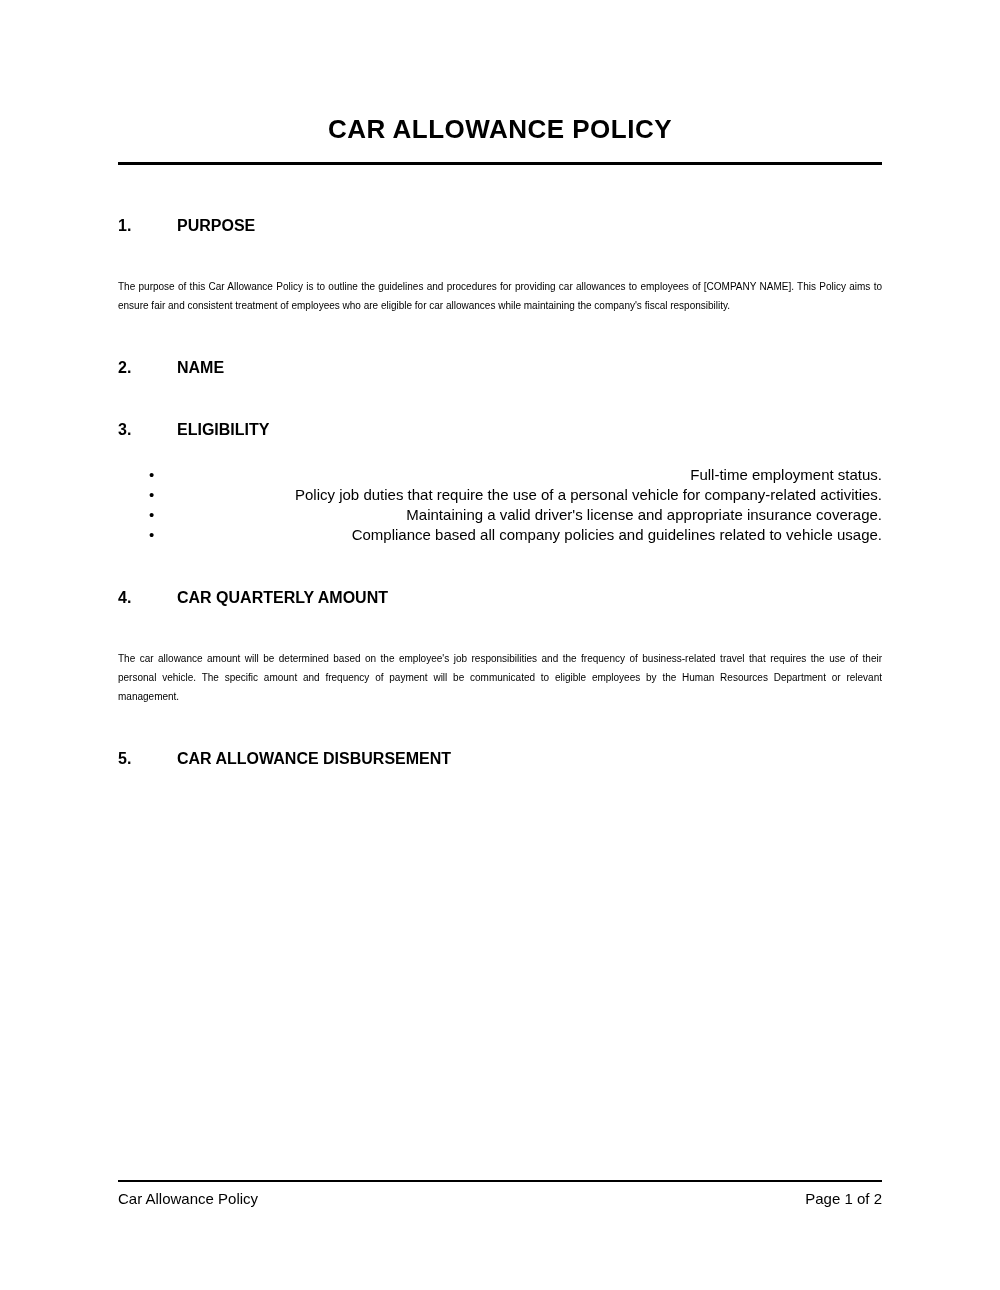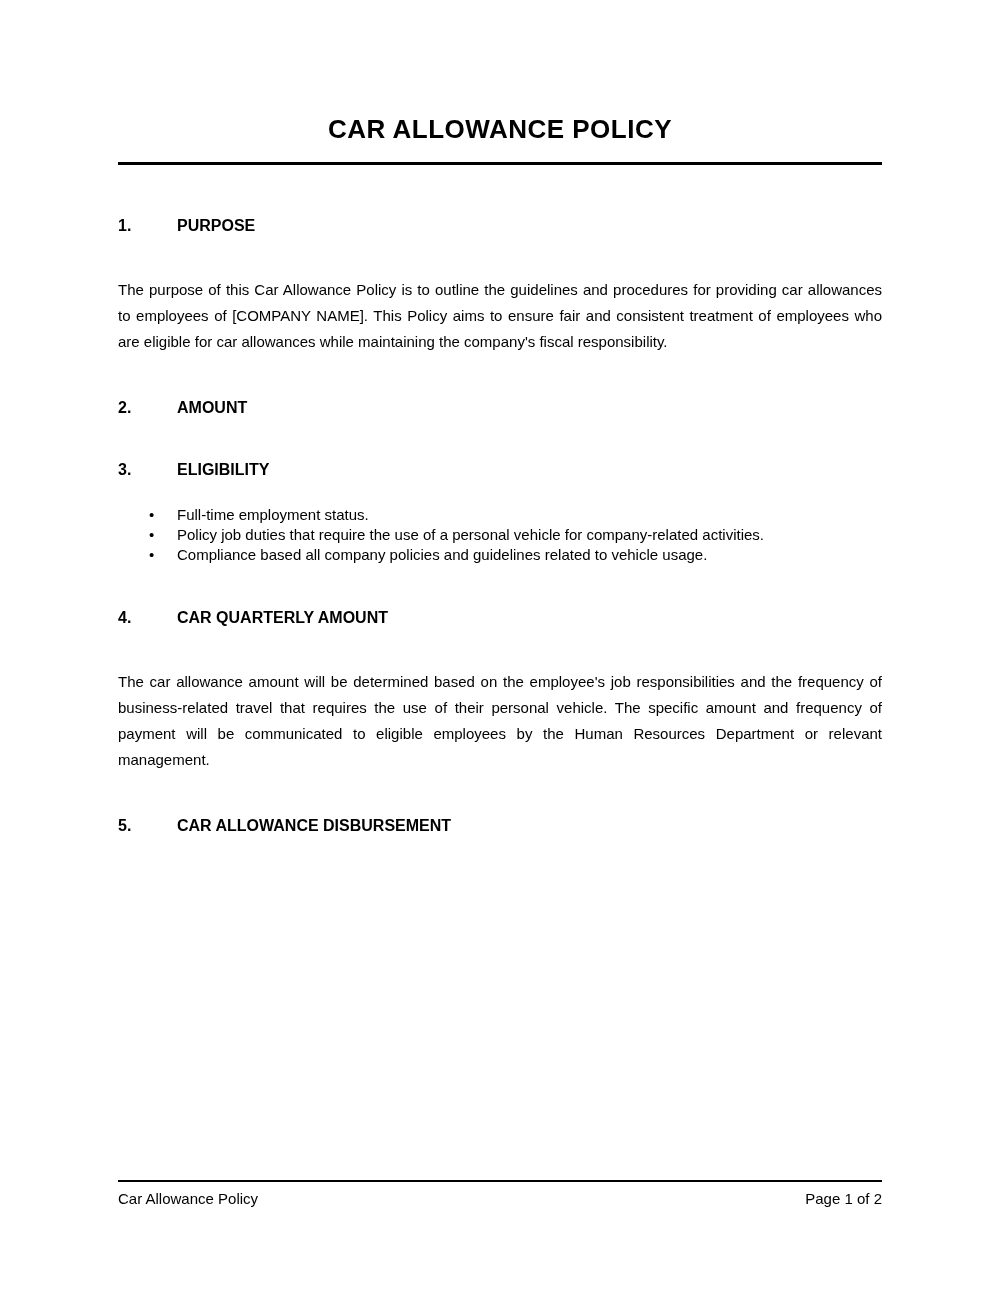--- a/index.html
+++ b/index.html
@@ -41,34 +41,35 @@
   }
   .section-heading.first {
     margin-top: 52px;
   }
   .section-number {
     width: 59px;
     flex: 0 0 59px;
   }
   .body-text {
     margin: 42px 0 0 0;
-    font-size: 15px;
-    line-height: 26px;
+    font-size: 10px;
+    line-height: 19px;
     text-align: justify;
   }
   .bullet-list {
     list-style: none;
     margin: 26px 0 0 0;
     padding: 0;
     font-size: 15px;
     line-height: 20px;
   }
   .bullet-list li {
     position: relative;
     padding-left: 59px;
+    text-align: right;
   }
   .bullet-list li::before {
     content: "\2022";
     position: absolute;
     left: 31px;
     top: 0;
     font-size: 15px;
   }
   .footer {
     position: absolute;
@@ -100,32 +101,33 @@
     <div class="section-heading first">
       <span class="section-number">1.</span>
       <span class="section-title">PURPOSE</span>
     </div>
     <p class="body-text">The purpose of this Car Allowance Policy is to outline the guidelines and procedures for providing car allowances to employees of [COMPANY NAME]. This Policy aims to ensure fair and consistent treatment of employees who are eligible for car allowances while maintaining the company's fiscal responsibility.</p>
   </div>
 
   <div>
     <div class="section-heading">
       <span class="section-number">2.</span>
-      <span class="section-title">AMOUNT</span>
+      <span class="section-title">NAME</span>
     </div>
   </div>
 
   <div>
     <div class="section-heading">
       <span class="section-number">3.</span>
       <span class="section-title">ELIGIBILITY</span>
     </div>
     <ul class="bullet-list">
       <li>Full-time employment status.</li>
       <li>Policy job duties that require the use of a personal vehicle for company-related activities.</li>
+      <li>Maintaining a valid driver's license and appropriate insurance coverage.</li>
       <li>Compliance based all company policies and guidelines related to vehicle usage.</li>
     </ul>
   </div>
 
   <div>
     <div class="section-heading">
       <span class="section-number">4.</span>
       <span class="section-title">CAR QUARTERLY AMOUNT</span>
     </div>
     <p class="body-text">The car allowance amount will be determined based on the employee's job responsibilities and the frequency of business-related travel that requires the use of their personal vehicle. The specific amount and frequency of payment will be communicated to eligible employees by the Human Resources Department or relevant management.</p>

